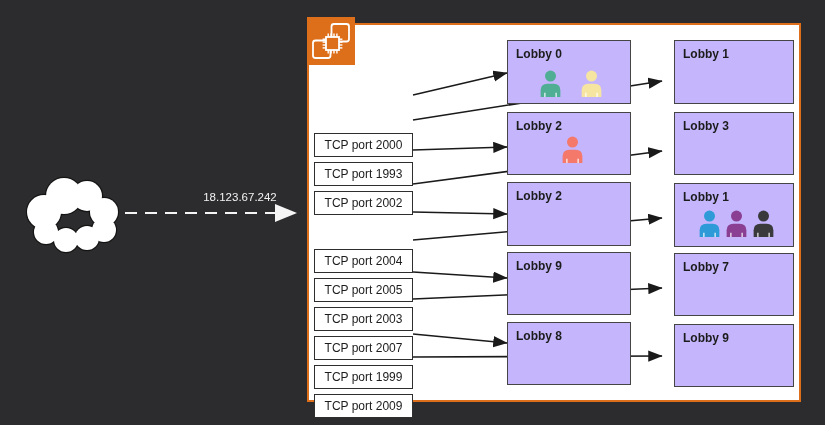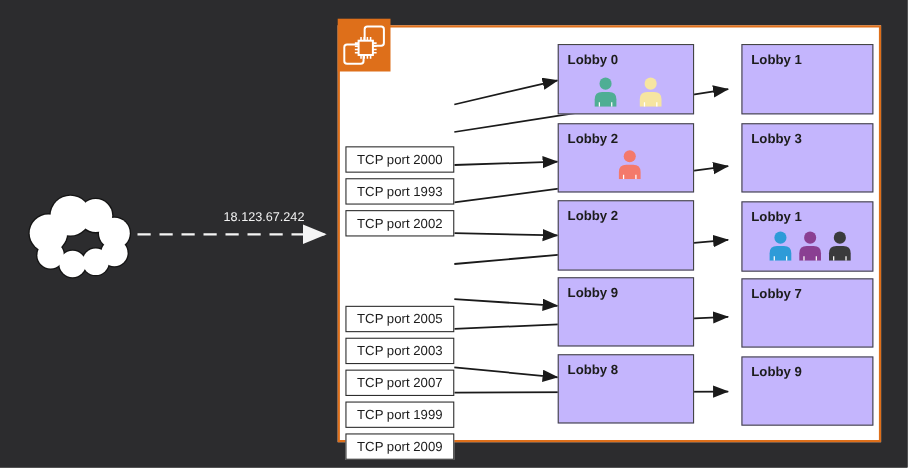--- a/index.html
+++ b/index.html
@@ -119,20 +119,23 @@
 
   <div class="port-box" style="top:85px">
       <span>TCP port 2000</span>
     </div>
   <div class="port-box" style="top:114px">
       <span>TCP port 1993</span>
     </div>
   <div class="port-box" style="top:143px">
       <span>TCP port 2002</span>
     </div>
+  <div class="port-box" style="top:201px">
+      <span>TCP port 2004</span>
+    </div>
   <div class="port-box" style="top:230px">
       <span>TCP port 2005</span>
     </div>
   <div class="port-box" style="top:259px">
       <span>TCP port 2003</span>
     </div>
   <div class="port-box" style="top:288px">
       <span>TCP port 2007</span>
     </div>
   <div class="port-box" style="top:317px">

